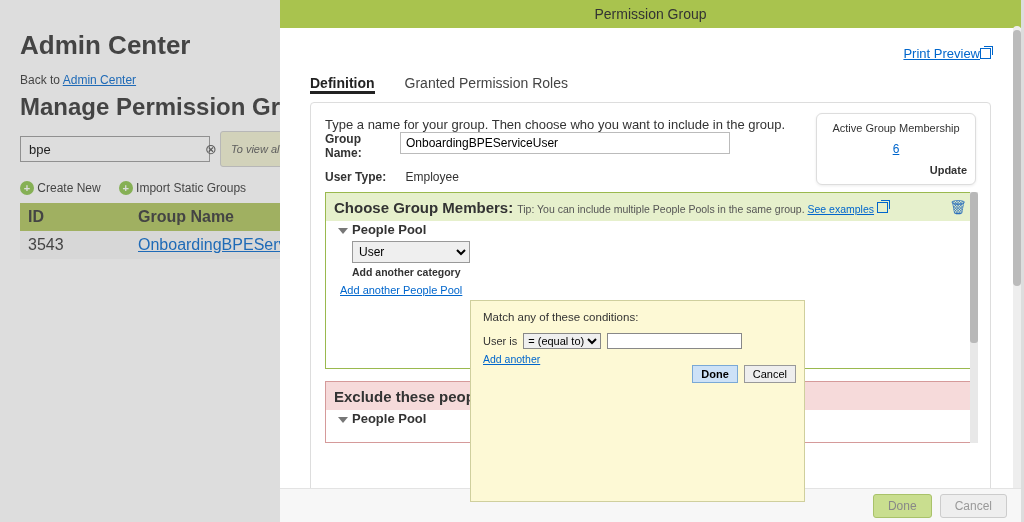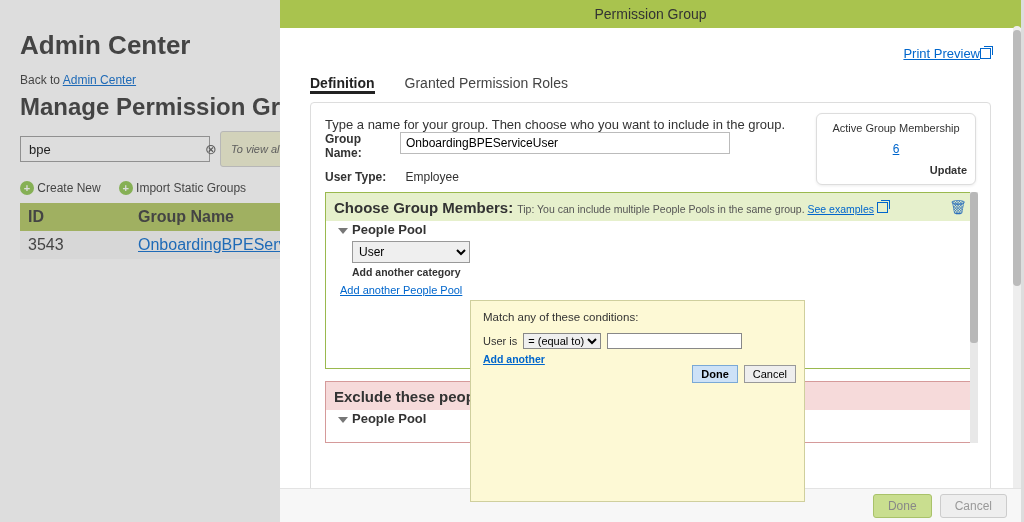--- a/index.html
+++ b/index.html
@@ -141,21 +141,21 @@
       border: 1px solid #cfcf9d;
       padding: 10px 12px;
       font-size: 11px;
       z-index: 50;
       box-shadow: 0 0 0 rgba(0,0,0,0);
     }
     .popover-title { font-size: 11.5px; margin-bottom: 10px; }
     .cond-row { display:flex; align-items:center; gap:6px; margin-bottom: 4px; }
     .cond-row select { font-size: 11px; border:1px solid #888; }
     .cond-row input { font-size: 11px; border:1px solid #888; width: 135px; padding:1px 3px;}
-    .popover a { color:#0066cc; text-decoration:underline; font-size:10.5px;font-weight:bold;}
+    .popover a { color:#0066cc; text-decoration:underline; font-size:10.5px;}
     .pop-actions { position:absolute; right: 8px; top: 64px; display:flex; gap:6px;}
     .pop-btn { font-size: 11px; padding: 2px 8px; border: 1px solid #999; background:#eee; cursor:pointer;}
     .pop-btn.done { background:#cde2f7; border-color:#7aa9d6; font-weight:bold;}
 
     
     .exclude {
       border: 1px solid #d59a9a;
       background: linear-gradient(#f6dada 0, #f6dada 28px, #fff 28px);
       padding: 6px 8px 12px 8px; margin-top: 12px;
     }

